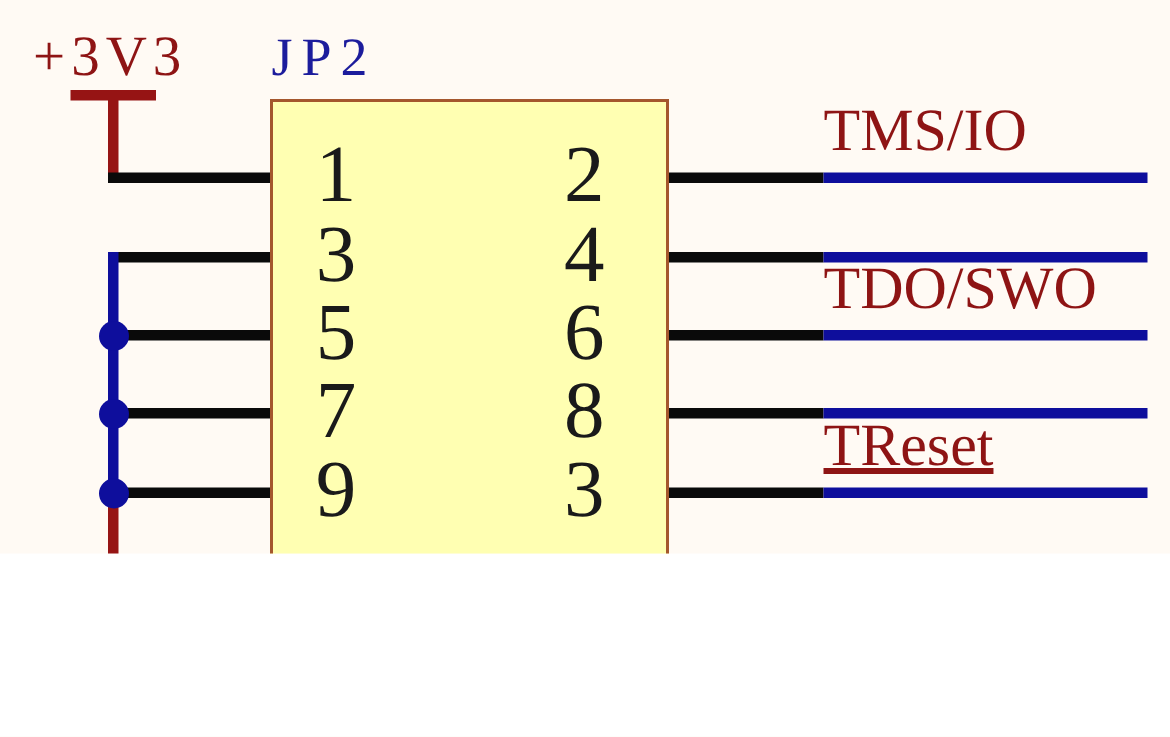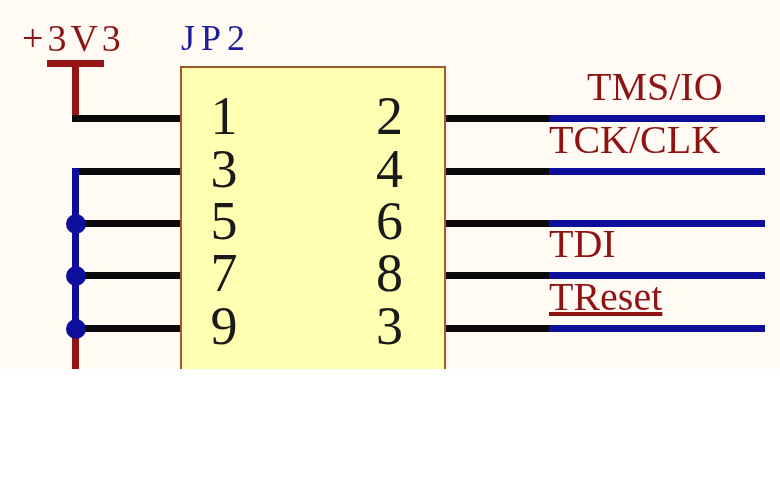--- a/index.html
+++ b/index.html
@@ -83,18 +83,17 @@
   <div class="wire" style="left:446px;top:220px;width:103px;"></div>
   <div class="wire" style="left:446px;top:272px;width:103px;"></div>
   <div class="wire" style="left:446px;top:325px;width:103px;"></div>
 
   <div class="net-line" style="left:549px;top:115px;width:216px;"></div>
   <div class="net-line" style="left:549px;top:168px;width:216px;"></div>
   <div class="net-line" style="left:549px;top:220px;width:216px;"></div>
   <div class="net-line" style="left:549px;top:272px;width:216px;"></div>
   <div class="net-line" style="left:549px;top:325px;width:216px;"></div>
 
-  <div class="txt signal-lbl" style="top:67px;margin-left:38px;">TMS/IO</div>
-  <div class="txt signal-lbl" style="top:120px;">TCK/CLK</div>
-  <div class="txt signal-lbl" style="top:224px;">TDI</div>
+  <div class="txt signal-lbl" style="top:67px;">TMS/IO</div>
+  <div class="txt signal-lbl" style="top:172px;">TDO/SWO</div>
   <div class="txt signal-lbl" style="top:277px;text-decoration:underline;">TReset</div>
 
 </div>
 
 </body></html>

